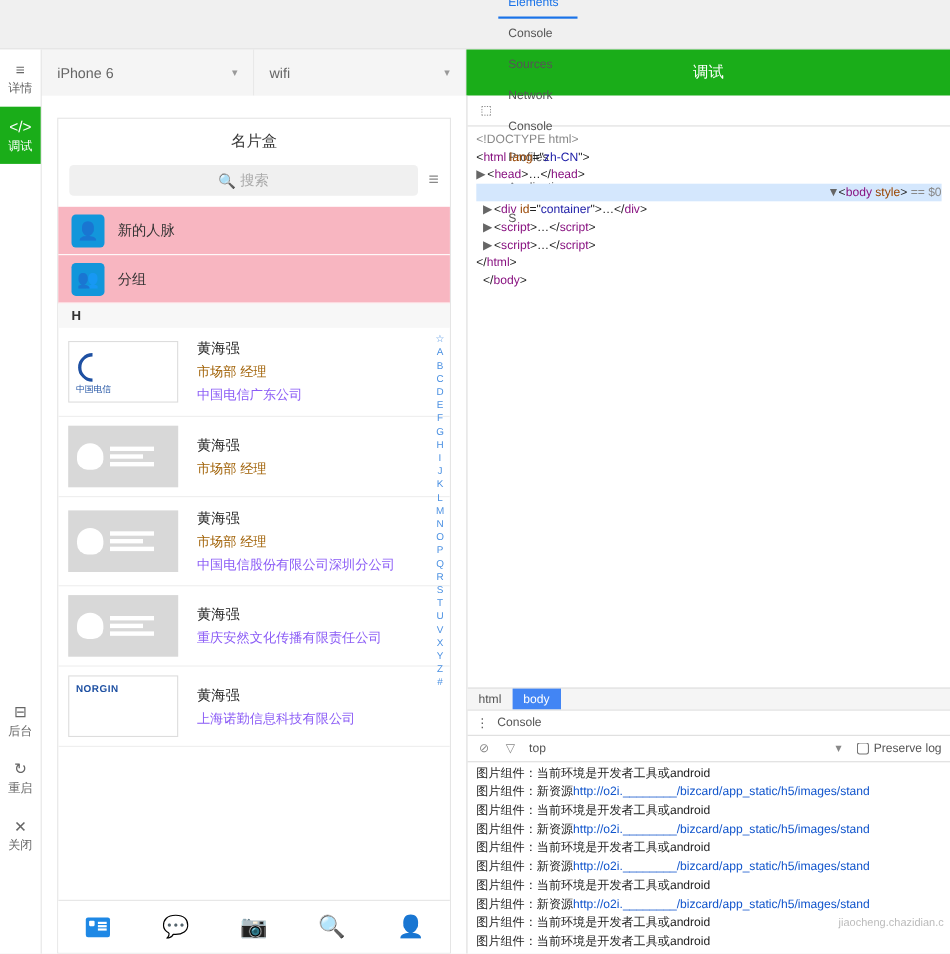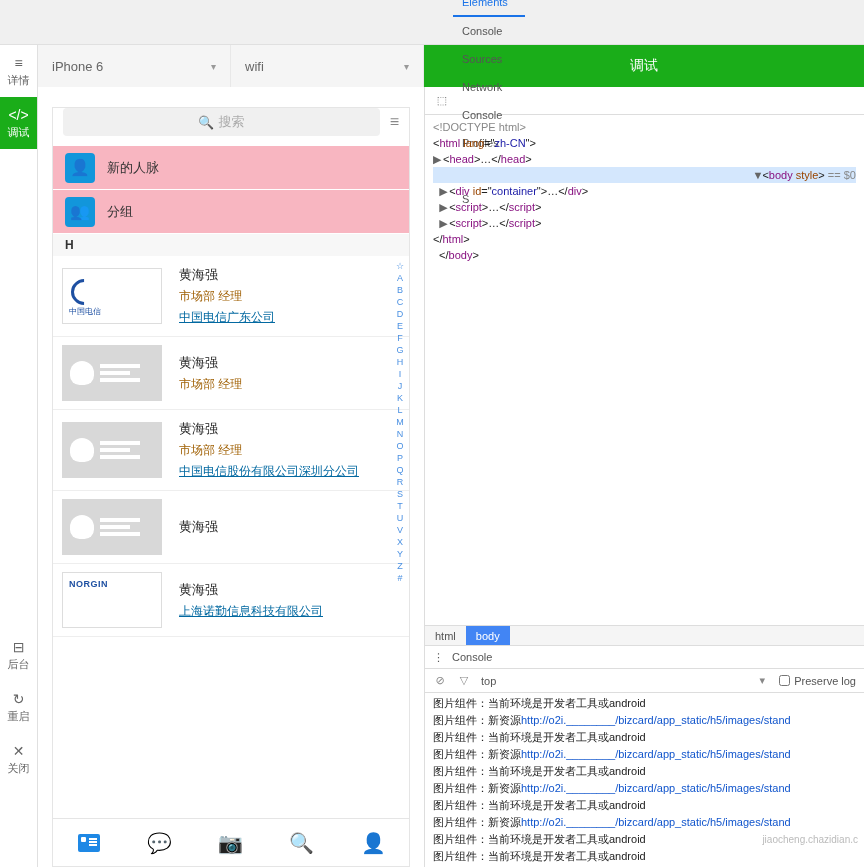--- a/index.html
+++ b/index.html
@@ -34,21 +34,21 @@
 .card-img.norgin { background:#fff; }
 .card-img.norgin::after { content:"NORGIN"; position:absolute; left:6px; top:6px; font-size:9px; font-weight:bold; color:#1e50a2; letter-spacing:0.5px; }
 .avatar-ph { width:100px; height:56px; background:#d8d8d8; display:flex; align-items:center; justify-content:flex-start; padding-left:8px; gap:6px; }
 .avatar-ph::before { content:""; width:24px; height:24px; background:#fff; border-radius:50% 50% 40% 40%; }
 .avatar-ph .lines { display:flex; flex-direction:column; gap:3px; }
 .avatar-ph .lines span { display:block; width:40px; height:4px; background:#fff; }
 .avatar-ph .lines span:nth-child(2){width:30px;}
 .cinfo { flex:1; padding:10px 8px; font-size:12px; color:#444; display:flex; flex-direction:column; justify-content:center; gap:4px; }
 .cinfo .nm { font-size:13px; color:#222; font-weight:500; }
 .cinfo .tt { color:#a16207; }
-.cinfo .co { color:#0369a1;text-decoration:underline; }
+.cinfo .co { color:#8b5cf6; }
 .az { position:absolute; right:2px; top:0; bottom:60px; width:14px; display:flex; flex-direction:column; justify-content:flex-start; padding-top:4px; }
 .az span { font-size:9px; color:#4a90e2; text-align:center; line-height:12px; cursor:pointer; }
 .tabbar { height:48px; border-top:1px solid #e5e5e5; display:flex; background:#fff; margin-top:auto; }
 .tab { flex:1; display:flex; align-items:center; justify-content:center; font-size:20px; color:#888; cursor:pointer; }
 .tab.active { color:#1e88e5; }
 .tab.active .card-ico { background:#1e88e5; }
 .card-ico { width:22px; height:18px; background:#888; border-radius:2px; position:relative; }
 .card-ico::before { content:""; position:absolute; left:3px; top:3px; width:5px; height:5px; background:#fff; border-radius:1px; }
 .card-ico::after { content:""; position:absolute; right:3px; top:4px; width:8px; height:2px; background:#fff; box-shadow:0 3px 0 #fff, 0 6px 0 #fff; }
 .devtools { flex:1; display:flex; flex-direction:column; background:#fff; border-left:1px solid #ddd; min-width:0; }
@@ -119,20 +119,21 @@
     <div class="dd">
         <span>wifi</span>
         <span class="caret">▾</span>
       </div>
     <div class="btn-debug">调试</div>
   </div>
 
   <div class="workarea">
     <div class="preview">
       <div class="phone">
+        <div class="phone-title">名片盒</div>
         <div class="searchbar">
           <div class="search-box">
               <span>🔍</span>
               <span>搜索</span>
             </div>
           <div class="hamb">≡</div>
         </div>
         <div class="pink-row">
             <div class="pink-ico">👤</div>
             <span>新的人脉</span>
@@ -189,20 +190,21 @@
                 <div class="avatar-ph">
                   <div class="lines">
                     <span></span>
                     <span></span>
                     <span></span>
                   </div>
                 </div>
               </div>
               <div class="cinfo">
                 <div class="nm">黄海强</div>
+                <div class="co">重庆安然文化传播有限责任公司</div>
               </div>
             </div>
             <div class="contact">
               <div class="thumb">
                 <div class="card-img norgin"></div>
               </div>
               <div class="cinfo">
                 <div class="nm">黄海强</div>
                 <div class="co">上海诺勤信息科技有限公司</div>
               </div>

